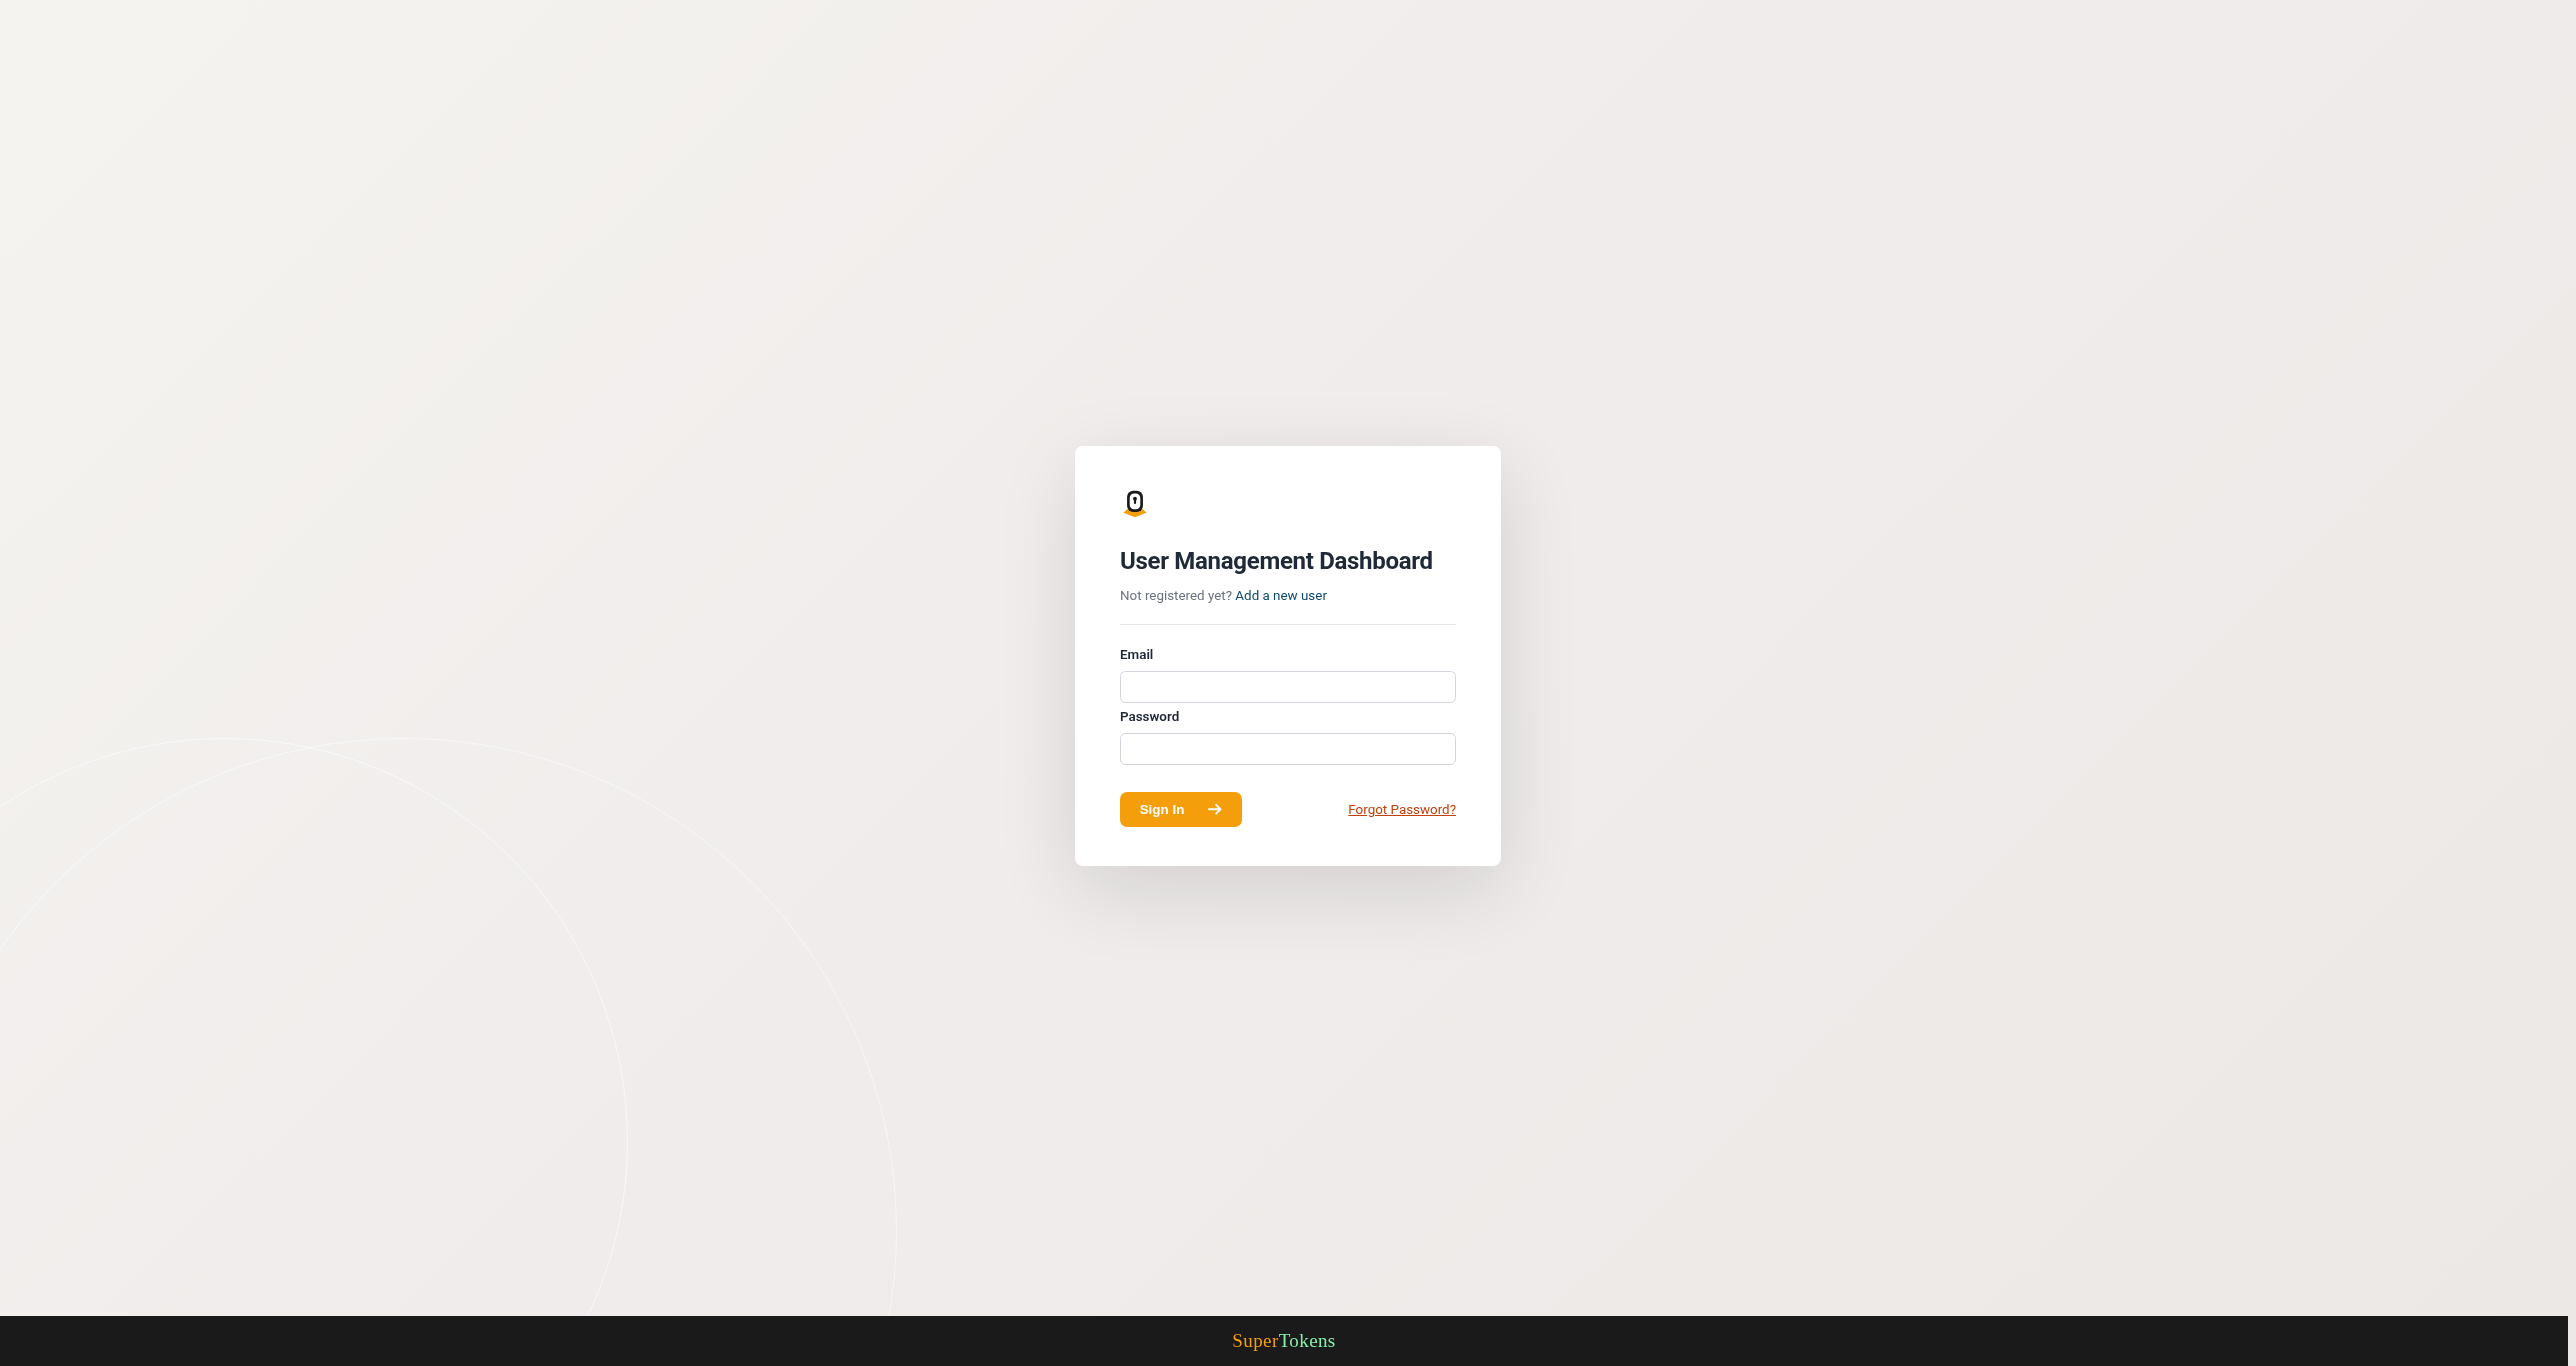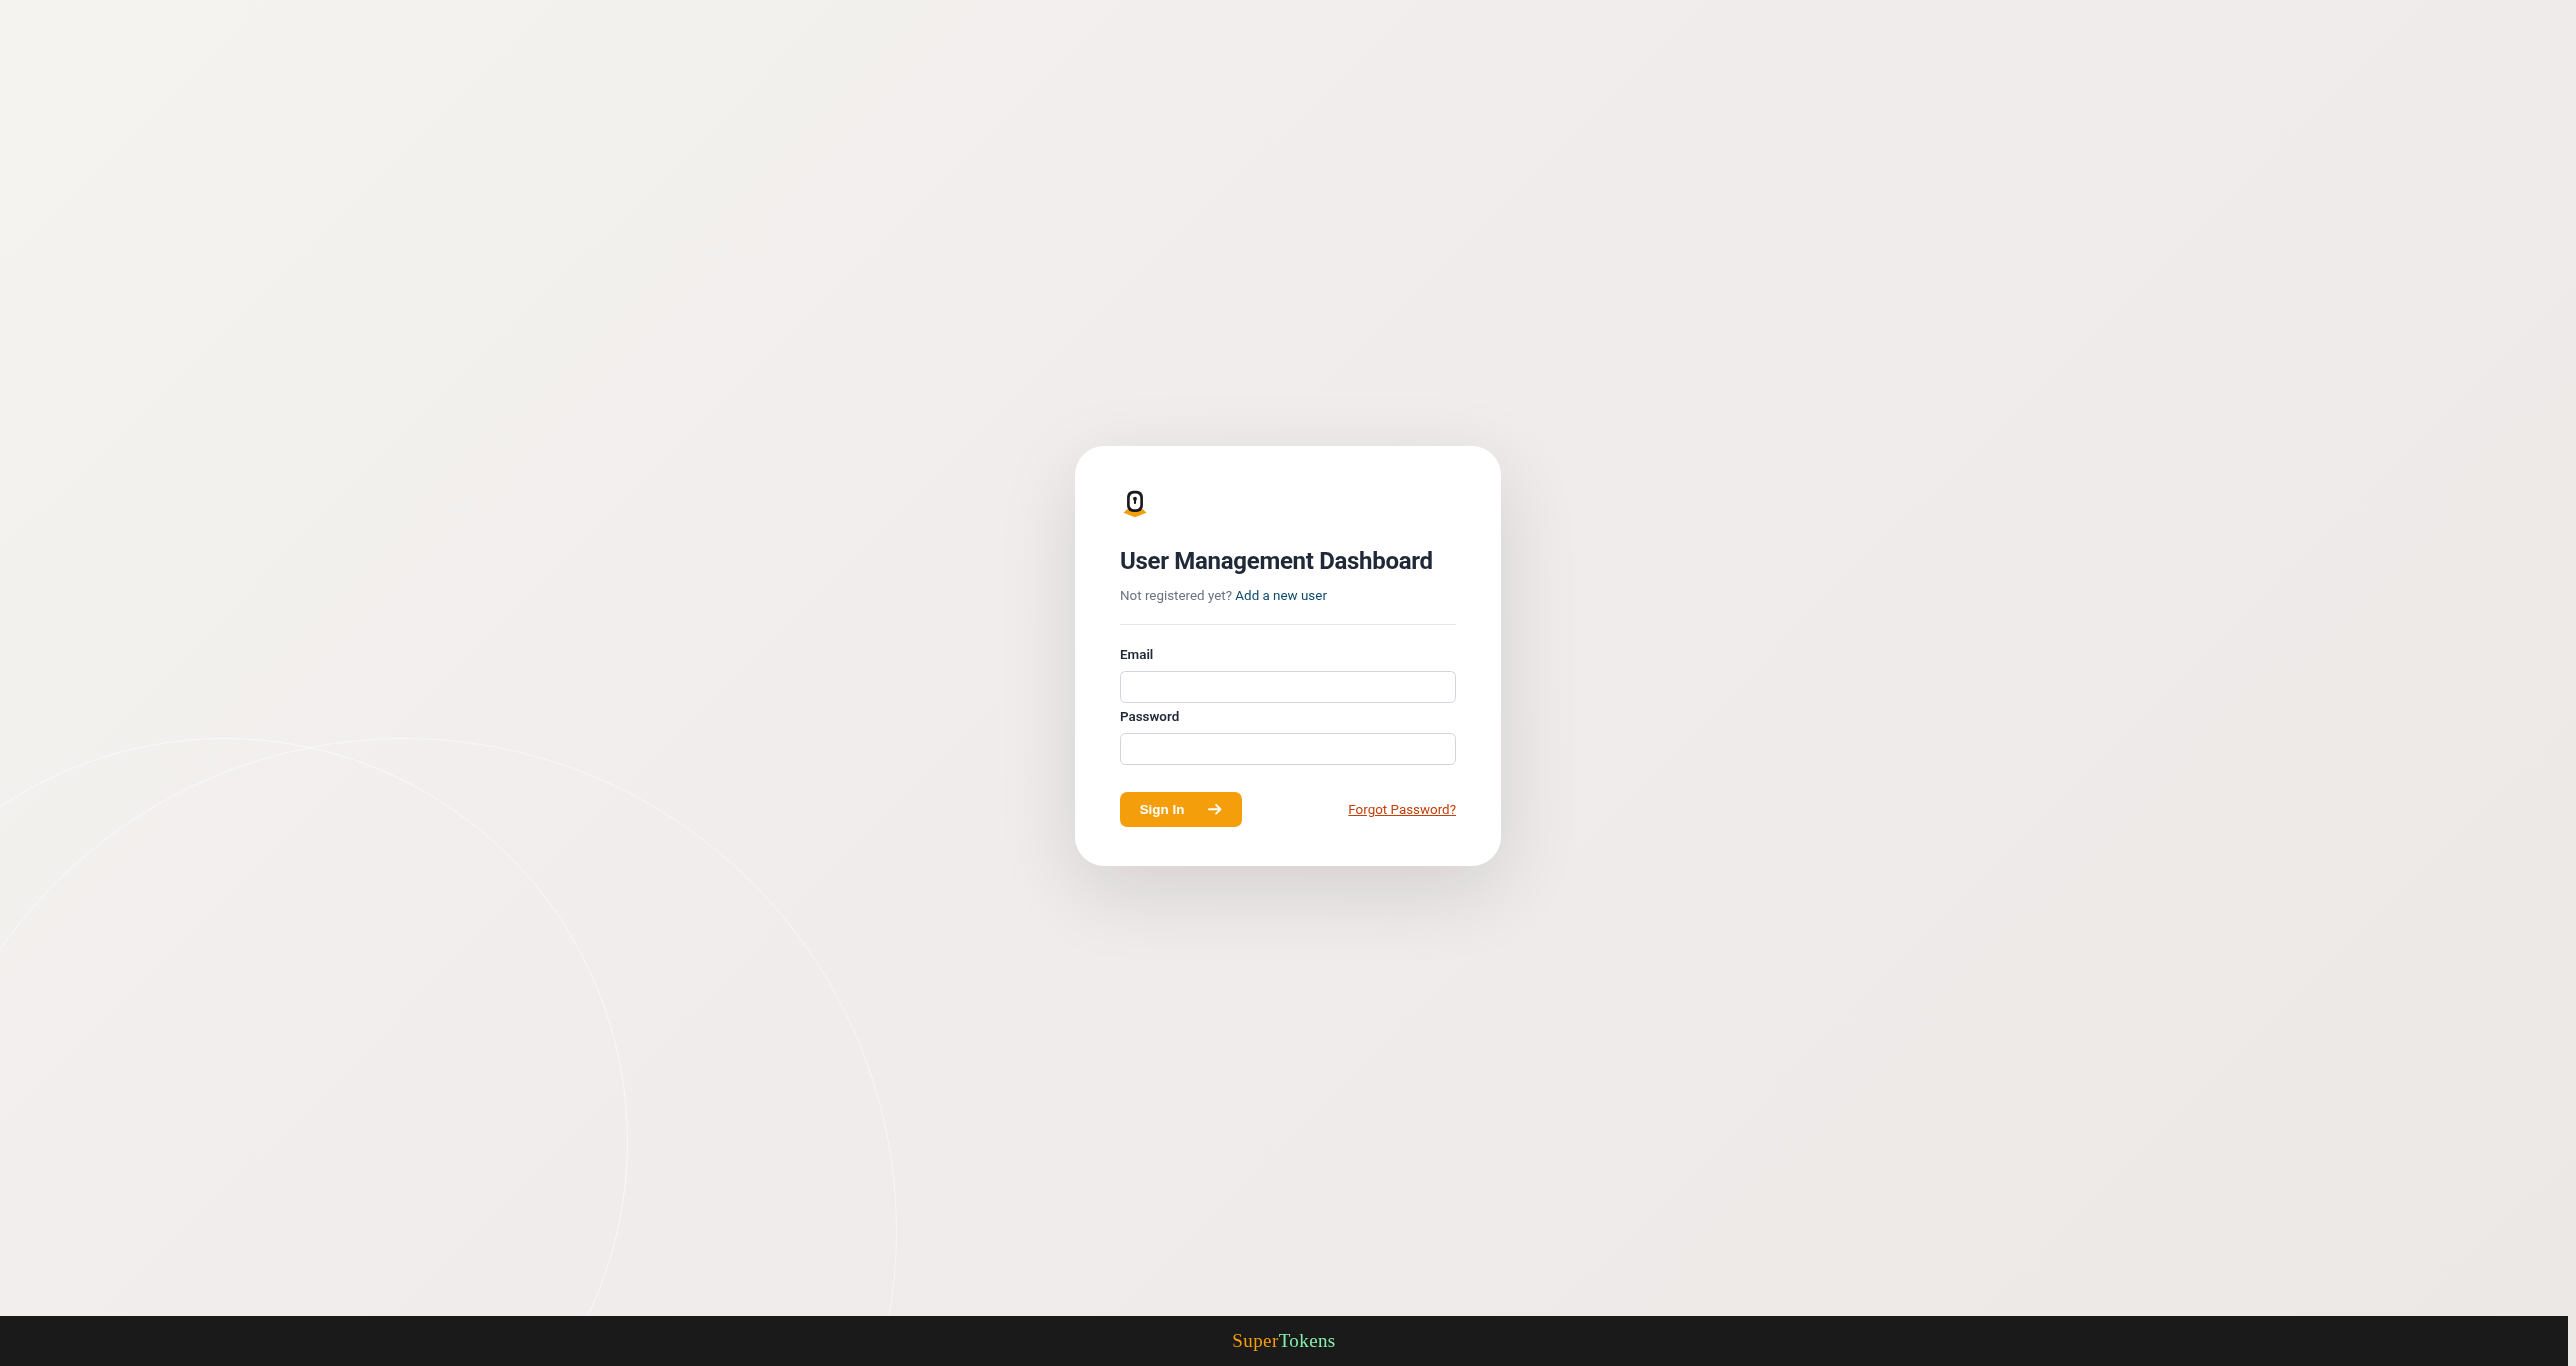--- a/index.html
+++ b/index.html
@@ -51,21 +51,21 @@
     .main-content {
       flex: 1;
       display: flex;
       align-items: center;
       justify-content: center;
       padding-bottom: 54px;
     }
 
     .login-card {
       background: #ffffff;
-      border-radius: 29px;
+      border-radius: 8px;
       padding: 43px 45px 39px 45px;
       width: 426px;
       box-shadow: 0 22.4px 81px rgba(0, 0, 0, 0.12);
       position: relative;
       z-index: 10;
     }
 
     .logo-container {
       margin-bottom: 25px;
     }

